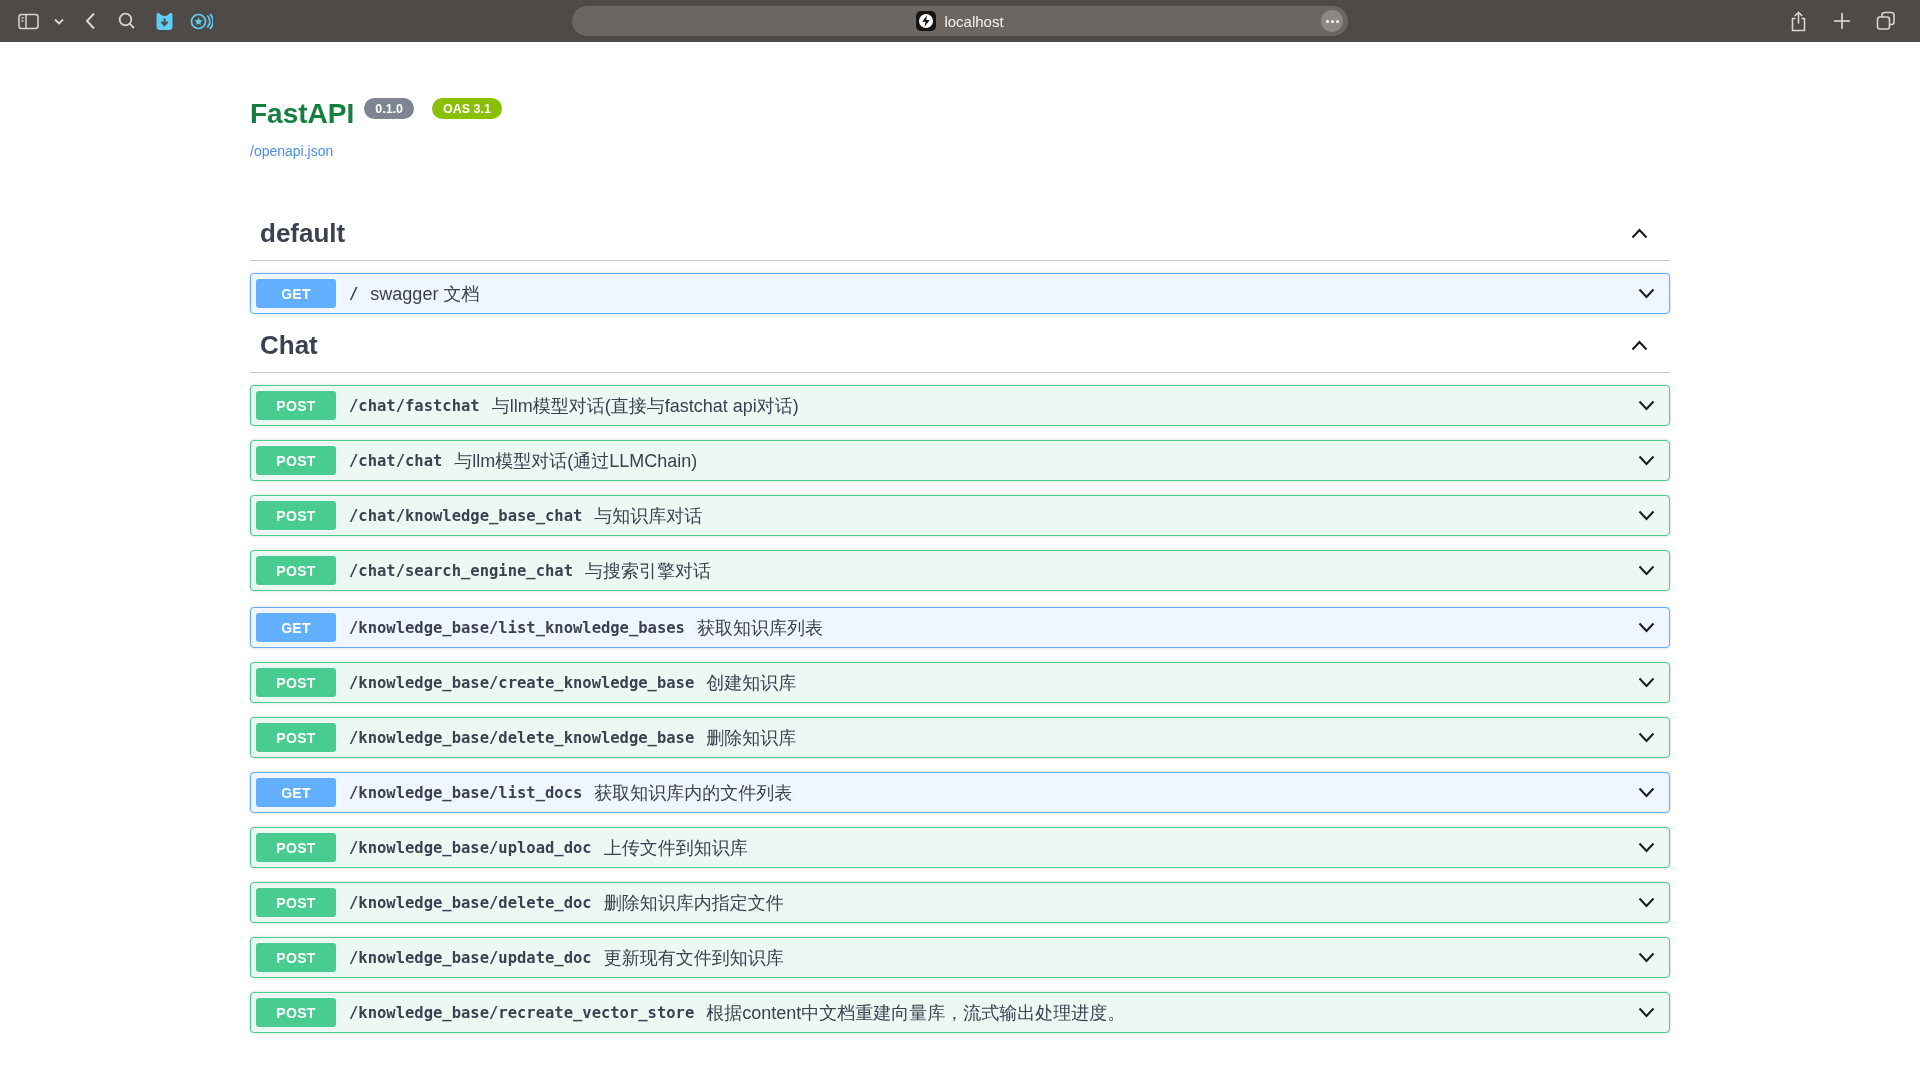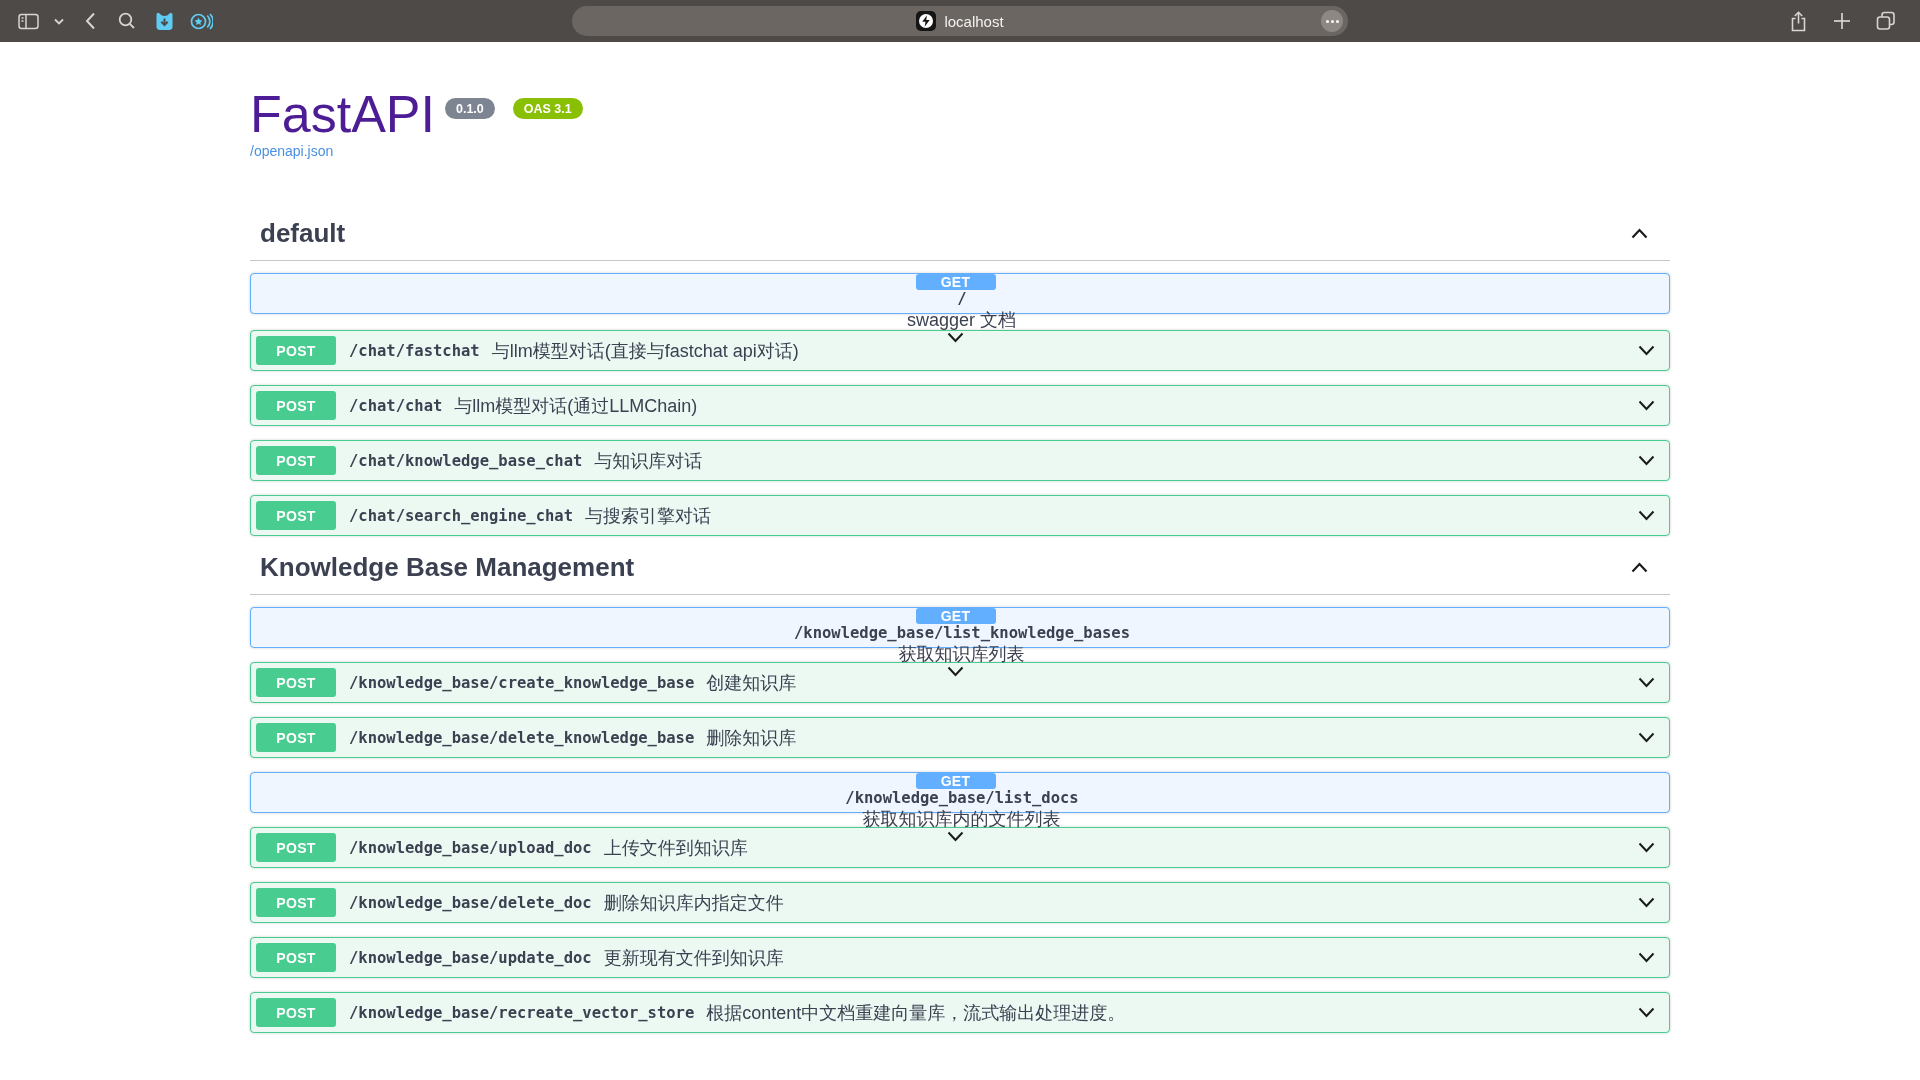--- a/index.html
+++ b/index.html
@@ -23,42 +23,42 @@
   .favicon { width:20px; height:20px; border-radius:5px; background:#151515;
              display:flex; align-items:center; justify-content:center; }
   .addr-more { position:absolute; right:5px; top:4px; width:22px; height:22px;
                border-radius:50%; background:#8d8884; display:flex;
                align-items:center; justify-content:center; gap:2px; }
   .addr-more i { width:3px; height:3px; border-radius:50%; background:#fff; display:block; }
 
   
   .page { width:1420px; margin:0 auto; padding-top:50px; }
   .info-title { display:flex; align-items:flex-start; gap:10px; }
-  .api-title { font-size:52px; font-weight:normal; color:#4c1d95; line-height:44px; }
+  .api-title { font-size:28px; font-weight:bold; color:#15803d; line-height:44px; }
   .badges { display:flex; gap:18px; margin-top:6px; }
   .pill { height:21px; padding:0 11px; border-radius:57px; color:#fff;
           font-size:12.5px; font-weight:bold; display:flex; align-items:center; }
   .pill.version { background:#7d8492; }
   .pill.oas { background:#89bf04; }
   .spec-link { display:inline-block; margin-top:7px; font-size:14px;
                color:#4990e2; text-decoration:none; }
   .info { margin-bottom:58px; }
 
   .section { margin-top:16px; }
   .section:first-of-type { margin-top:0; }
   .tag-header { display:flex; align-items:center; justify-content:space-between;
                 padding:0 22px 12px 10px; border-bottom:1px solid rgba(59,65,81,.3);
                 margin-bottom:12px; cursor:pointer; }
   .tag-title { font-size:26px; font-weight:bold; color:#3b4151; line-height:30px; }
   .tag-arrow  { display:flex; align-items:center; }
 
   .opblock { display:flex; align-items:center; height:41px; margin-bottom:14px;
              border-radius:4px; border:1px solid; padding:0 14px 0 5px;
              box-shadow:0 0 3px rgba(0,0,0,.19); cursor:pointer; }
-  .opblock.get  { background:#eff6ff; border-color:#61affe;flex-direction:column; }
+  .opblock.get  { background:#eff6ff; border-color:#61affe; }
   .opblock.post { background:#ecf9f3; border-color:#49cc90; }
   .method { min-width:80px; height:29px; border-radius:3px; color:#fff;
             font-size:14px; font-weight:bold; display:flex; align-items:center;
             justify-content:center; letter-spacing:.3px; }
   .opblock.get  .method { background:#61affe; }
   .opblock.post .method { background:#49cc90; }
   .path { margin-left:13px; font-family:"DejaVu Sans Mono", monospace;
           font-size:15.5px; font-weight:bold; color:#3b4151; }
   .desc { margin-left:12px; font-size:18px; color:#3b4151; }
   .spacer { flex:1; }
@@ -180,80 +180,80 @@
     <span style="display:flex;align-items:center;">
       <svg width="17" height="11" viewBox="0 0 17 11" fill="none" stroke="#1b1b1b" stroke-width="2">
         <polyline points="1.5,1.5 8.5,9 15.5,1.5"></polyline>
       </svg>
     </span>
   </div>
 </div>
   </div>
 
   <div class="section">
-    <div class="ops">
-  <div class="opblock post">
-    <span class="method">POST</span>
-    <span class="path">/chat/fastchat</span>
-    <span class="desc">与llm模型对话(直接与fastchat api对话)</span>
-    <span class="spacer"></span>
-    <span style="display:flex;align-items:center;">
-      <svg width="17" height="11" viewBox="0 0 17 11" fill="none" stroke="#1b1b1b" stroke-width="2">
-        <polyline points="1.5,1.5 8.5,9 15.5,1.5"></polyline>
-      </svg>
-    </span>
-  </div>
-
-  <div class="opblock post">
-    <span class="method">POST</span>
-    <span class="path">/chat/chat</span>
-    <span class="desc">与llm模型对话(通过LLMChain)</span>
-    <span class="spacer"></span>
-    <span style="display:flex;align-items:center;">
-      <svg width="17" height="11" viewBox="0 0 17 11" fill="none" stroke="#1b1b1b" stroke-width="2">
-        <polyline points="1.5,1.5 8.5,9 15.5,1.5"></polyline>
-      </svg>
-    </span>
-  </div>
-
-  <div class="opblock post">
-    <span class="method">POST</span>
-    <span class="path">/chat/knowledge_base_chat</span>
-    <span class="desc">与知识库对话</span>
-    <span class="spacer"></span>
-    <span style="display:flex;align-items:center;">
-      <svg width="17" height="11" viewBox="0 0 17 11" fill="none" stroke="#1b1b1b" stroke-width="2">
-        <polyline points="1.5,1.5 8.5,9 15.5,1.5"></polyline>
-      </svg>
-    </span>
-  </div>
-
-  <div class="opblock post">
-    <span class="method">POST</span>
-    <span class="path">/chat/search_engine_chat</span>
-    <span class="desc">与搜索引擎对话</span>
-    <span class="spacer"></span>
-    <span style="display:flex;align-items:center;">
-      <svg width="17" height="11" viewBox="0 0 17 11" fill="none" stroke="#1b1b1b" stroke-width="2">
-        <polyline points="1.5,1.5 8.5,9 15.5,1.5"></polyline>
-      </svg>
-    </span>
-  </div>
-</div>
-  </div>
-
-  <div class="section">
     <div class="tag-header">
-      <span class="tag-title">Knowledge Base Management</span>
+      <span class="tag-title">Chat</span>
       <span class="tag-arrow">
         <svg width="17" height="11" viewBox="0 0 17 11" fill="none" stroke="#1b1b1b" stroke-width="2.2">
           <polyline points="1.5,9.5 8.5,2 15.5,9.5"></polyline>
         </svg>
       </span>
     </div>
+    <div class="ops">
+  <div class="opblock post">
+    <span class="method">POST</span>
+    <span class="path">/chat/fastchat</span>
+    <span class="desc">与llm模型对话(直接与fastchat api对话)</span>
+    <span class="spacer"></span>
+    <span style="display:flex;align-items:center;">
+      <svg width="17" height="11" viewBox="0 0 17 11" fill="none" stroke="#1b1b1b" stroke-width="2">
+        <polyline points="1.5,1.5 8.5,9 15.5,1.5"></polyline>
+      </svg>
+    </span>
+  </div>
+
+  <div class="opblock post">
+    <span class="method">POST</span>
+    <span class="path">/chat/chat</span>
+    <span class="desc">与llm模型对话(通过LLMChain)</span>
+    <span class="spacer"></span>
+    <span style="display:flex;align-items:center;">
+      <svg width="17" height="11" viewBox="0 0 17 11" fill="none" stroke="#1b1b1b" stroke-width="2">
+        <polyline points="1.5,1.5 8.5,9 15.5,1.5"></polyline>
+      </svg>
+    </span>
+  </div>
+
+  <div class="opblock post">
+    <span class="method">POST</span>
+    <span class="path">/chat/knowledge_base_chat</span>
+    <span class="desc">与知识库对话</span>
+    <span class="spacer"></span>
+    <span style="display:flex;align-items:center;">
+      <svg width="17" height="11" viewBox="0 0 17 11" fill="none" stroke="#1b1b1b" stroke-width="2">
+        <polyline points="1.5,1.5 8.5,9 15.5,1.5"></polyline>
+      </svg>
+    </span>
+  </div>
+
+  <div class="opblock post">
+    <span class="method">POST</span>
+    <span class="path">/chat/search_engine_chat</span>
+    <span class="desc">与搜索引擎对话</span>
+    <span class="spacer"></span>
+    <span style="display:flex;align-items:center;">
+      <svg width="17" height="11" viewBox="0 0 17 11" fill="none" stroke="#1b1b1b" stroke-width="2">
+        <polyline points="1.5,1.5 8.5,9 15.5,1.5"></polyline>
+      </svg>
+    </span>
+  </div>
+</div>
+  </div>
+
+  <div class="section">
     <div class="ops">
   <div class="opblock get">
     <span class="method">GET</span>
     <span class="path">/knowledge_base/list_knowledge_bases</span>
     <span class="desc">获取知识库列表</span>
     <span class="spacer"></span>
     <span style="display:flex;align-items:center;">
       <svg width="17" height="11" viewBox="0 0 17 11" fill="none" stroke="#1b1b1b" stroke-width="2">
         <polyline points="1.5,1.5 8.5,9 15.5,1.5"></polyline>
       </svg>

